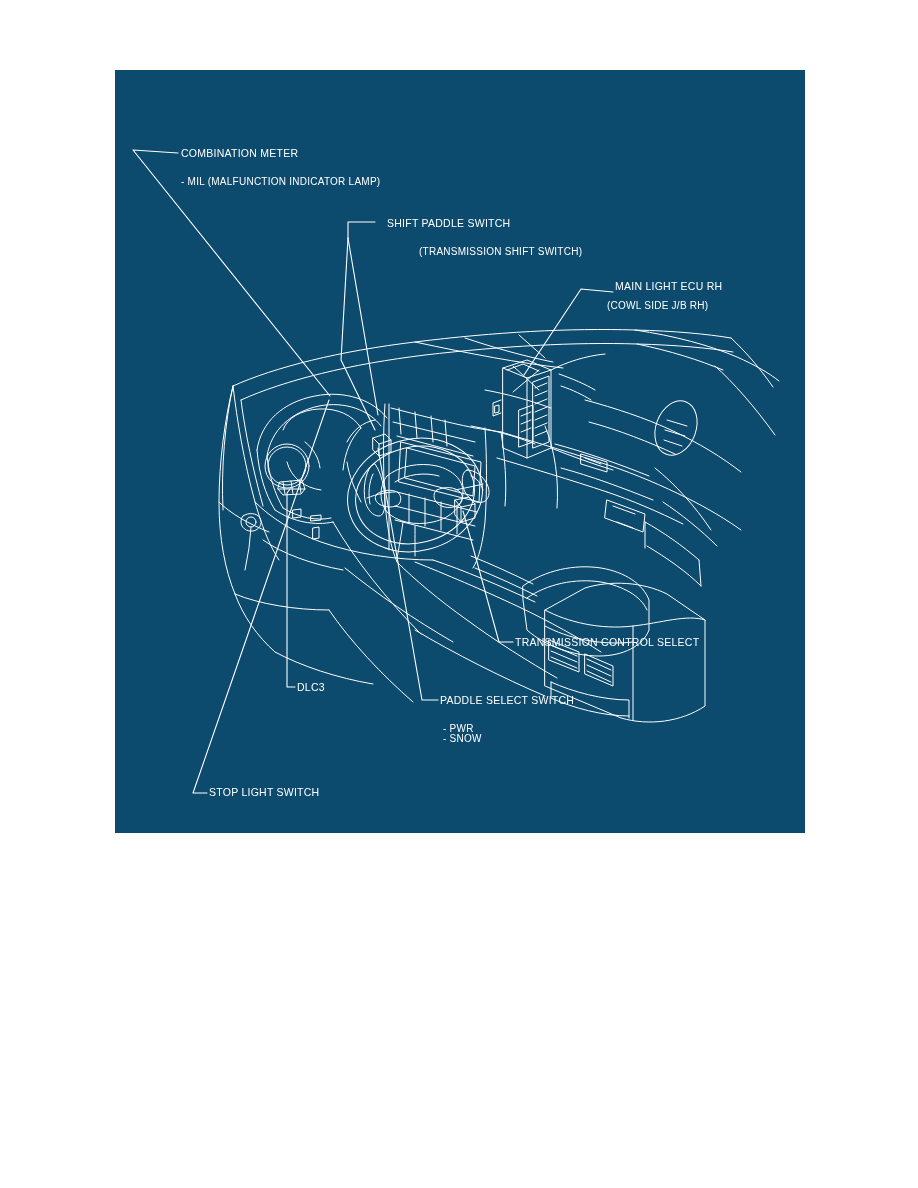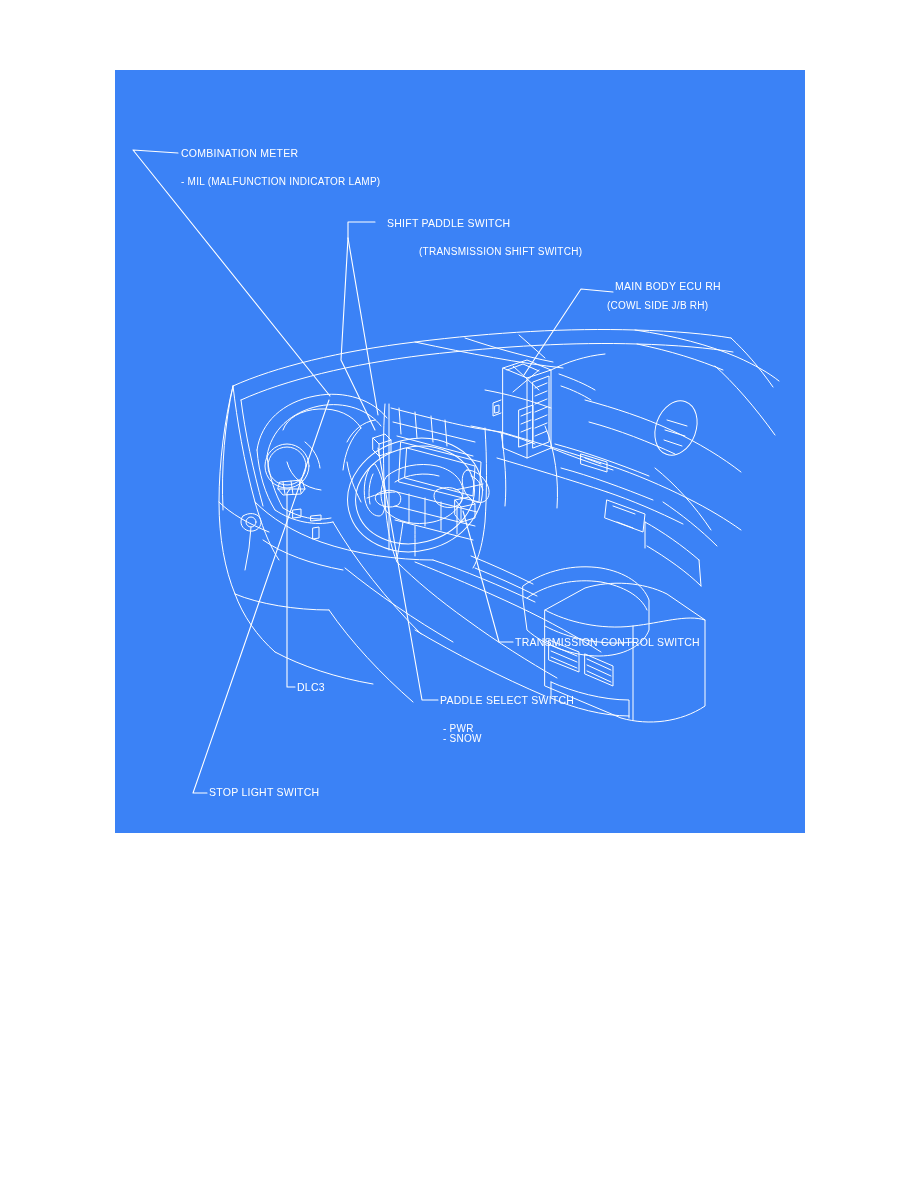--- a/index.html
+++ b/index.html
@@ -17,21 +17,21 @@
     width: 918px;
     height: 1188px;
     background: #ffffff;
   }
   #figure-panel {
     position: absolute;
     left: 115px;
     top: 70px;
     width: 690px;
     height: 763px;
-    background: #3b82f6;
+    background: #0c4a6e;
     overflow: hidden;
   }
   #figure-svg {
     position: absolute;
     left: 0;
     top: 0;
     width: 690px;
     height: 763px;
     display: block;
   }
@@ -266,24 +266,24 @@
         </g>
       </g>
     </svg>
 
     <div class="callout" style="left:66px; top:77px;">COMBINATION METER</div>
     <div class="callout sub" style="left:66px; top:105px;">- MIL (MALFUNCTION INDICATOR LAMP)</div>
 
     <div class="callout" style="left:272px; top:147px;">SHIFT PADDLE SWITCH</div>
     <div class="callout sub" style="left:262px; top:175px;margin-left:42px;">(TRANSMISSION SHIFT SWITCH)</div>
 
-    <div class="callout" style="left:500px; top:210px;">MAIN BODY ECU RH</div>
+    <div class="callout" style="left:500px; top:210px;">MAIN LIGHT ECU RH</div>
     <div class="callout sub" style="left:492px; top:229px;">(COWL SIDE J/B RH)</div>
 
-    <div class="callout" style="left:400px; top:566px;">TRANSMISSION CONTROL SWITCH</div>
+    <div class="callout" style="left:400px; top:566px;">TRANSMISSION CONTROL SELECT</div>
 
     <div class="callout" style="left:182px; top:611px;">DLC3</div>
 
     <div class="callout" style="left:325px; top:624px;">PADDLE SELECT SWITCH</div>
     <div class="callout sub" style="left:328px; top:652px;">- PWR</div>
     <div class="callout sub" style="left:328px; top:662px;">- SNOW</div>
 
     <div class="callout" style="left:94px; top:716px;">STOP LIGHT SWITCH</div>
 
   </div>

